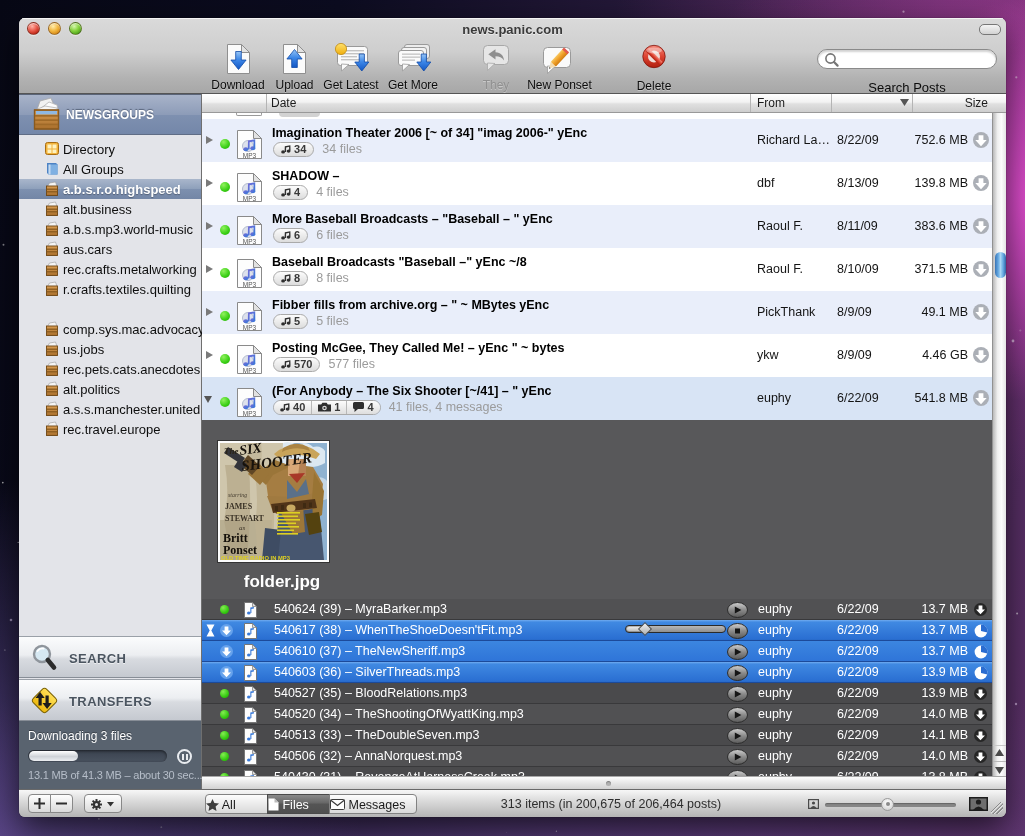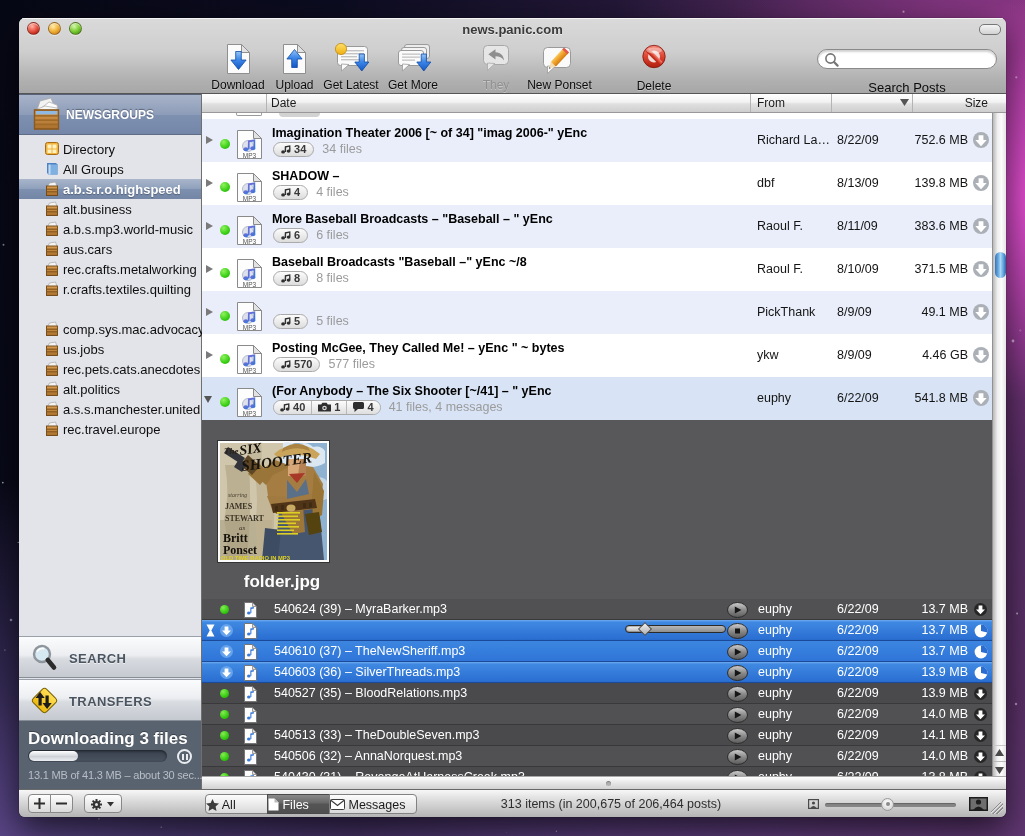--- a/index.html
+++ b/index.html
@@ -37,21 +37,21 @@
 .sgrow{position:absolute;left:0;width:182px;height:20px;font-size:13px;color:#0e0e0e;}
 .sgrow .ic{position:absolute;left:25px;top:2px;}
 .sgrow .tx{position:absolute;left:44px;top:2.5px;white-space:nowrap;}
 .sgrow.sel{background:linear-gradient(#a9b6cb 0%, #8ea0bb 49%, #7d90af 50%, #7386a6 100%);}
 .sgrow.sel .tx{color:#fff;font-weight:bold;text-shadow:0 1px 1px rgba(0,0,0,.3);}
 .sechead{position:absolute;left:0;width:182px;height:42px;
  background:linear-gradient(#fbfcfd 0%, #eceef1 45%, #d8dbe0 55%, #c5c9d0 100%);
  border-top:1px solid #9aa0a8;border-bottom:1px solid #878d96;box-sizing:border-box;}
 .sechead .t{position:absolute;left:50px;top:14px;font-size:13px;font-weight:bold;color:#4b5560;letter-spacing:.4px;text-shadow:0 1px 0 rgba(255,255,255,.6);}
 .transpanel{position:absolute;left:0;top:627px;width:182px;height:68px;background:#59636f;}
-.transpanel .h{position:absolute;left:9px;top:8px;font-size:17px;font-weight:bold;color:#fff;text-shadow:0 -1px 0 rgba(0,0,0,.35);}
+.transpanel .h{position:absolute;left:9px;top:8px;font-size:12px;font-weight:normal;color:#fff;text-shadow:0 -1px 0 rgba(0,0,0,.35);}
 .pbar{position:absolute;left:9px;top:29px;width:139px;height:12px;border-radius:6px;background:linear-gradient(#3a424e,#49525f);box-shadow:inset 0 1px 3px rgba(0,0,0,.55);}
 .pbar .fill{position:absolute;left:1px;top:1px;width:49px;height:10px;border-radius:5px;background:linear-gradient(#ffffff,#cfd3d8 55%,#eceef1);}
 .pausebtn{position:absolute;left:158px;top:28px;width:15px;height:15px;border-radius:50%;border:2px solid #e9ecf0;box-sizing:border-box;}
 .pausebtn i{position:absolute;top:2.5px;width:2px;height:6px;background:#e9ecf0;}
 .transpanel .sub{position:absolute;left:9px;top:48px;font-size:11px;letter-spacing:-.2px;color:#b6bec9;white-space:nowrap;}
 
 .main{position:absolute;left:183px;top:76px;width:804px;height:695px;background:#fff;}
 .thead{position:absolute;left:0;top:0;width:804px;height:19px;
  background:linear-gradient(#ffffff 0%, #f2f2f2 45%, #e0e0e0 55%, #cecece 100%);
  border-bottom:1px solid #999;box-sizing:border-box;font-size:12px;color:#1c1c1c;}
@@ -751,20 +751,21 @@
             <path d="M1.5 1.5 h16 l8 8 v20 h-24 z" fill="#fdfdfd" stroke="#8a8a8a"></path>
             <path d="M17.5 1.5 l8 8 h-8 z" fill="#e2e2e2" stroke="#8a8a8a"></path>
             <circle cx="12" cy="17" r="5.5" fill="#dde1ec" stroke="#b4bcd0" stroke-width="1"></circle>
             <g fill="url(#noteg)">
               <ellipse cx="9.8" cy="20.2" rx="2.5" ry="2"></ellipse>
               <ellipse cx="16.8" cy="19.2" rx="2.5" ry="2"></ellipse>
               <path d="M11.8 20.2 l.2 -8.6 7.2 -1.4 .1 8.6 -1.8 .2 v-6.6 l-3.9 .8 v7z"></path>
             </g>
             <text x="13.5" y="29" font-size="6.5" text-anchor="middle" fill="#555" font-family="Liberation Sans">MP3</text>
           </svg>
+          <div class="ti">Fibber fills from archive.org – " ~ MBytes yEnc</div>
           <div class="b2"><span class="pillb"><svg width="10" height="10" style="vertical-align:-1px;">
                 <g fill="#2e2e2e">
                   <ellipse cx="2.1" cy="7.9" rx="1.9" ry="1.6"></ellipse>
                   <ellipse cx="7.6" cy="7.1" rx="1.9" ry="1.6"></ellipse>
                   <path d="M3.6 7.9 l.2 -5.6 5.6 -1.1 .1 5.4 -1.4 .2 v-4 l-3 .6 v4.5 z"></path>
                 </g>
               </svg> 5</span>5 files</div>
           <div class="fr">PickThank</div>
           <div class="dt">8/9/09</div>
           <div class="sz">49.1 MB</div>
@@ -938,20 +939,21 @@
             <path d="M4.6 2.6 h3.8 v3.8 h2.6 l-4.5 4.8 -4.5 -4.8 h2.6z" fill="#fff"></path>
           </svg>
           <svg class="fic" width="13" height="16" style="position:absolute;left:42px;top:2.5px;">
             <path d="M.5 .5 h8 l4 4 v11 h-12z" fill="#fdfdfd" stroke="#777"></path>
             <path d="M8.5 .5 l4 4 h-4z" fill="#ddd" stroke="#777" stroke-width=".7"></path>
             <g fill="#3a7ad8">
               <ellipse cx="4.8" cy="11" rx="1.8" ry="1.5"></ellipse>
               <path d="M6.3 11 v-5.4 l3.6 -.7 v1.7 l-2.5 .5 v3.9z"></path>
             </g>
           </svg>
+          <div class="nm">540617 (38) – WhenTheShoeDoesn'tFit.mp3</div>
           <div style="position:absolute;left:423px;top:4.5px;width:101px;height:8px;border:1px solid #2a2a2a;border-radius:4px;background:linear-gradient(#b8b8b8,#8e8e8e);box-sizing:border-box;">
             <div style="position:absolute;left:1px;top:1px;width:16px;height:4px;border-radius:3px;background:linear-gradient(#e8e8e8,#c0c0c0);"></div>
             <div style="position:absolute;left:14px;top:-1.5px;width:8px;height:8px;background:linear-gradient(135deg,#f0f0f0,#b0b0b0);border:1px solid #555;transform:rotate(45deg);"></div>
           </div>
           <svg width="21" height="16" style="position:absolute;left:525px;top:2.5px;">
             <ellipse cx="10.5" cy="8" rx="10" ry="7.5" fill="url(#playg)" stroke="#2c2c2c"></ellipse>
             <rect x="8" y="5.5" width="5" height="5" fill="#161616"></rect>
           </svg>
           <div class="eu">euphy</div>
           <div class="fdt">6/22/09</div>
@@ -1039,20 +1041,21 @@
         <div class="frow" style="top:610px;">
           <div class="gdot"></div>
           <svg class="fic" width="13" height="16" style="position:absolute;left:42px;top:2.5px;">
             <path d="M.5 .5 h8 l4 4 v11 h-12z" fill="#fdfdfd" stroke="#777"></path>
             <path d="M8.5 .5 l4 4 h-4z" fill="#ddd" stroke="#777" stroke-width=".7"></path>
             <g fill="#3a7ad8">
               <ellipse cx="4.8" cy="11" rx="1.8" ry="1.5"></ellipse>
               <path d="M6.3 11 v-5.4 l3.6 -.7 v1.7 l-2.5 .5 v3.9z"></path>
             </g>
           </svg>
+          <div class="nm">540520 (34) – TheShootingOfWyattKing.mp3</div>
           <svg width="21" height="16" style="position:absolute;left:525px;top:2.5px;">
             <ellipse cx="10.5" cy="8" rx="10" ry="7.5" fill="url(#playg)" stroke="#2c2c2c"></ellipse>
             <path d="M7.8 4.5 l6.6 3.5 -6.6 3.5z" fill="#161616"></path>
           </svg>
           <div class="eu">euphy</div>
           <div class="fdt">6/22/09</div>
           <div class="fsz">14.0 MB</div>
           <svg class="stic" width="13" height="13" style="position:absolute;left:772px;top:4px;">
             <circle cx="6.5" cy="6.5" r="6.5" fill="#262626"></circle>
             <path d="M4.6 2.6 h3.8 v3.8 h2.6 l-4.5 4.8 -4.5 -4.8 h2.6z" fill="#fff"></path>

